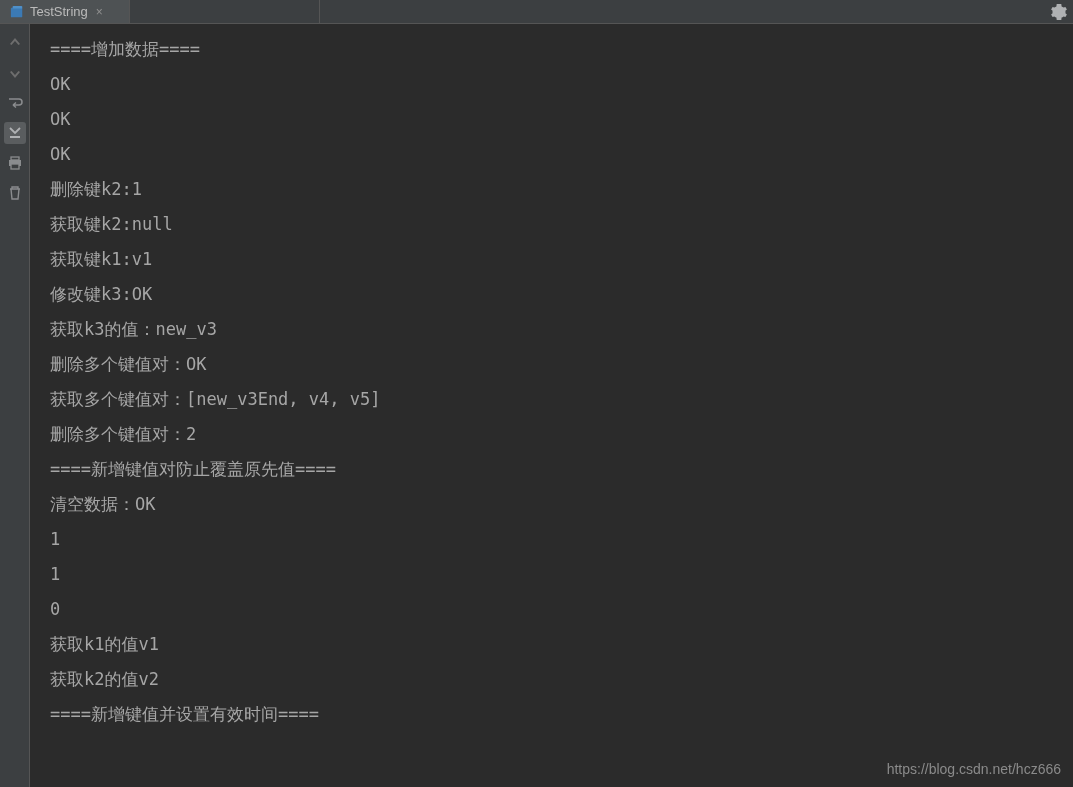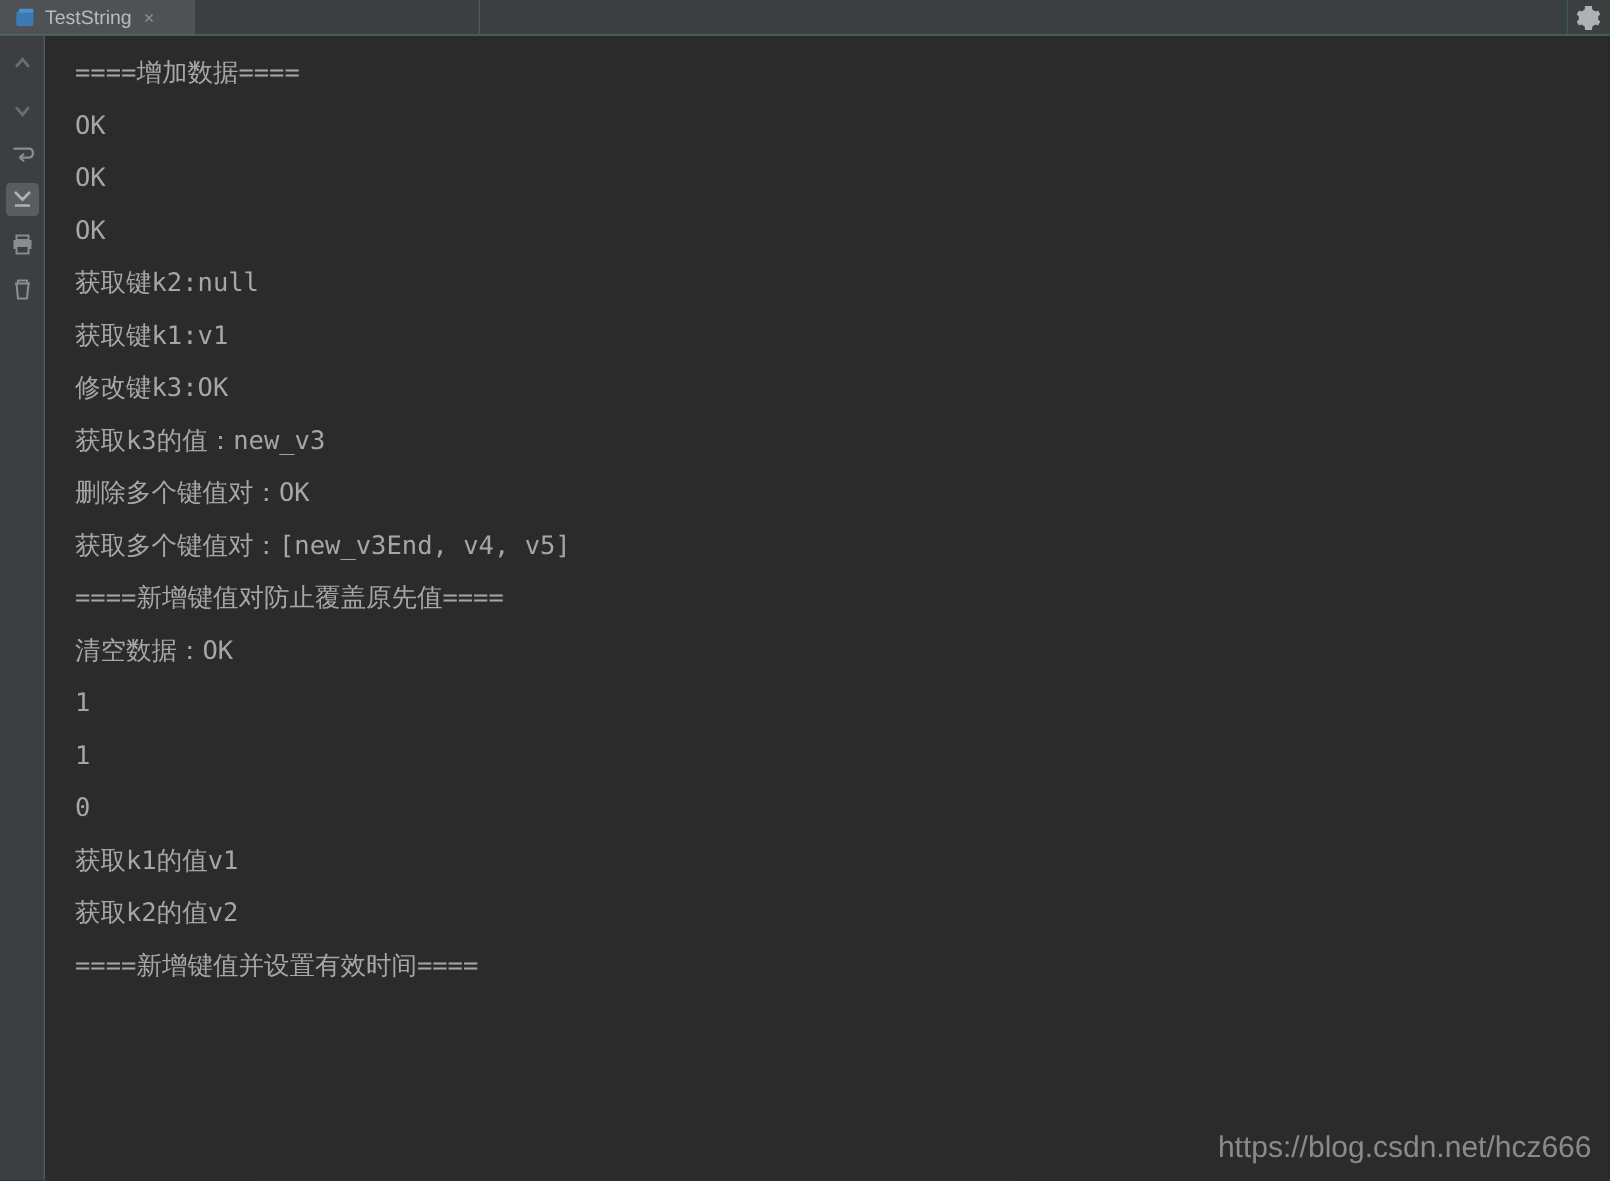--- a/index.html
+++ b/index.html
@@ -10,21 +10,21 @@
     body {
       width: 1073px;
       height: 787px;
       background: #2b2b2b;
       font-family: "Segoe UI", "Microsoft YaHei", sans-serif;
       overflow: hidden;
       position: relative;
     }
     .tab-bar {
       height: 24px;
-      background: #22c55e;
+      background: #bef264;
       display: flex;
       align-items: stretch;
       border-bottom: 1px solid #555;
       position: relative;
     }
     .tab {
       display: flex;
       align-items: center;
       padding: 0 8px 0 10px;
       background: #4e5254;
@@ -121,21 +121,21 @@
       border-radius: 20px;
     }
     .console-line {
       white-space: pre;
     }
     .watermark {
       position: absolute;
       right: 12px;
       bottom: 10px;
       color: #8a8a8a;
-      font-size: 20px;
+      font-size: 14px;
       font-family: Arial, sans-serif;
     }
   </style>
 </head>
 <body>
 
 <div class="tab-bar">
   <div class="tab">
     <span class="tab-icon">
       <svg viewBox="0 0 16 16">
@@ -189,26 +189,28 @@
         <path d="M3 4 H13 M5 4 V2 H11 V4 M4 4 L5 14 H11 L12 4" fill="none" stroke="#8a8c8e" stroke-width="1.4"></path>
       </svg>
     </div>
   </div>
 
   <div class="console">
     <div class="console-line">====增加数据====</div>
     <div class="console-line">OK</div>
     <div class="console-line">OK</div>
     <div class="console-line">OK</div>
+    <div class="console-line">删除键k2:1</div>
     <div class="console-line">获取键k2:null</div>
     <div class="console-line">获取键k1:v1</div>
     <div class="console-line">修改键k3:OK</div>
     <div class="console-line">获取k3的值：new_v3</div>
     <div class="console-line">删除多个键值对：OK</div>
     <div class="console-line">获取多个键值对：[new_v3End, v4, v5]</div>
+    <div class="console-line">删除多个键值对：2</div>
     <div class="console-line">====新增键值对防止覆盖原先值====</div>
     <div class="console-line">清空数据：OK</div>
     <div class="console-line">1</div>
     <div class="console-line">1</div>
     <div class="console-line">0</div>
     <div class="console-line">获取k1的值v1</div>
     <div class="console-line">获取k2的值v2</div>
     <div class="console-line">====新增键值并设置有效时间====</div>
   </div>
 </div>

